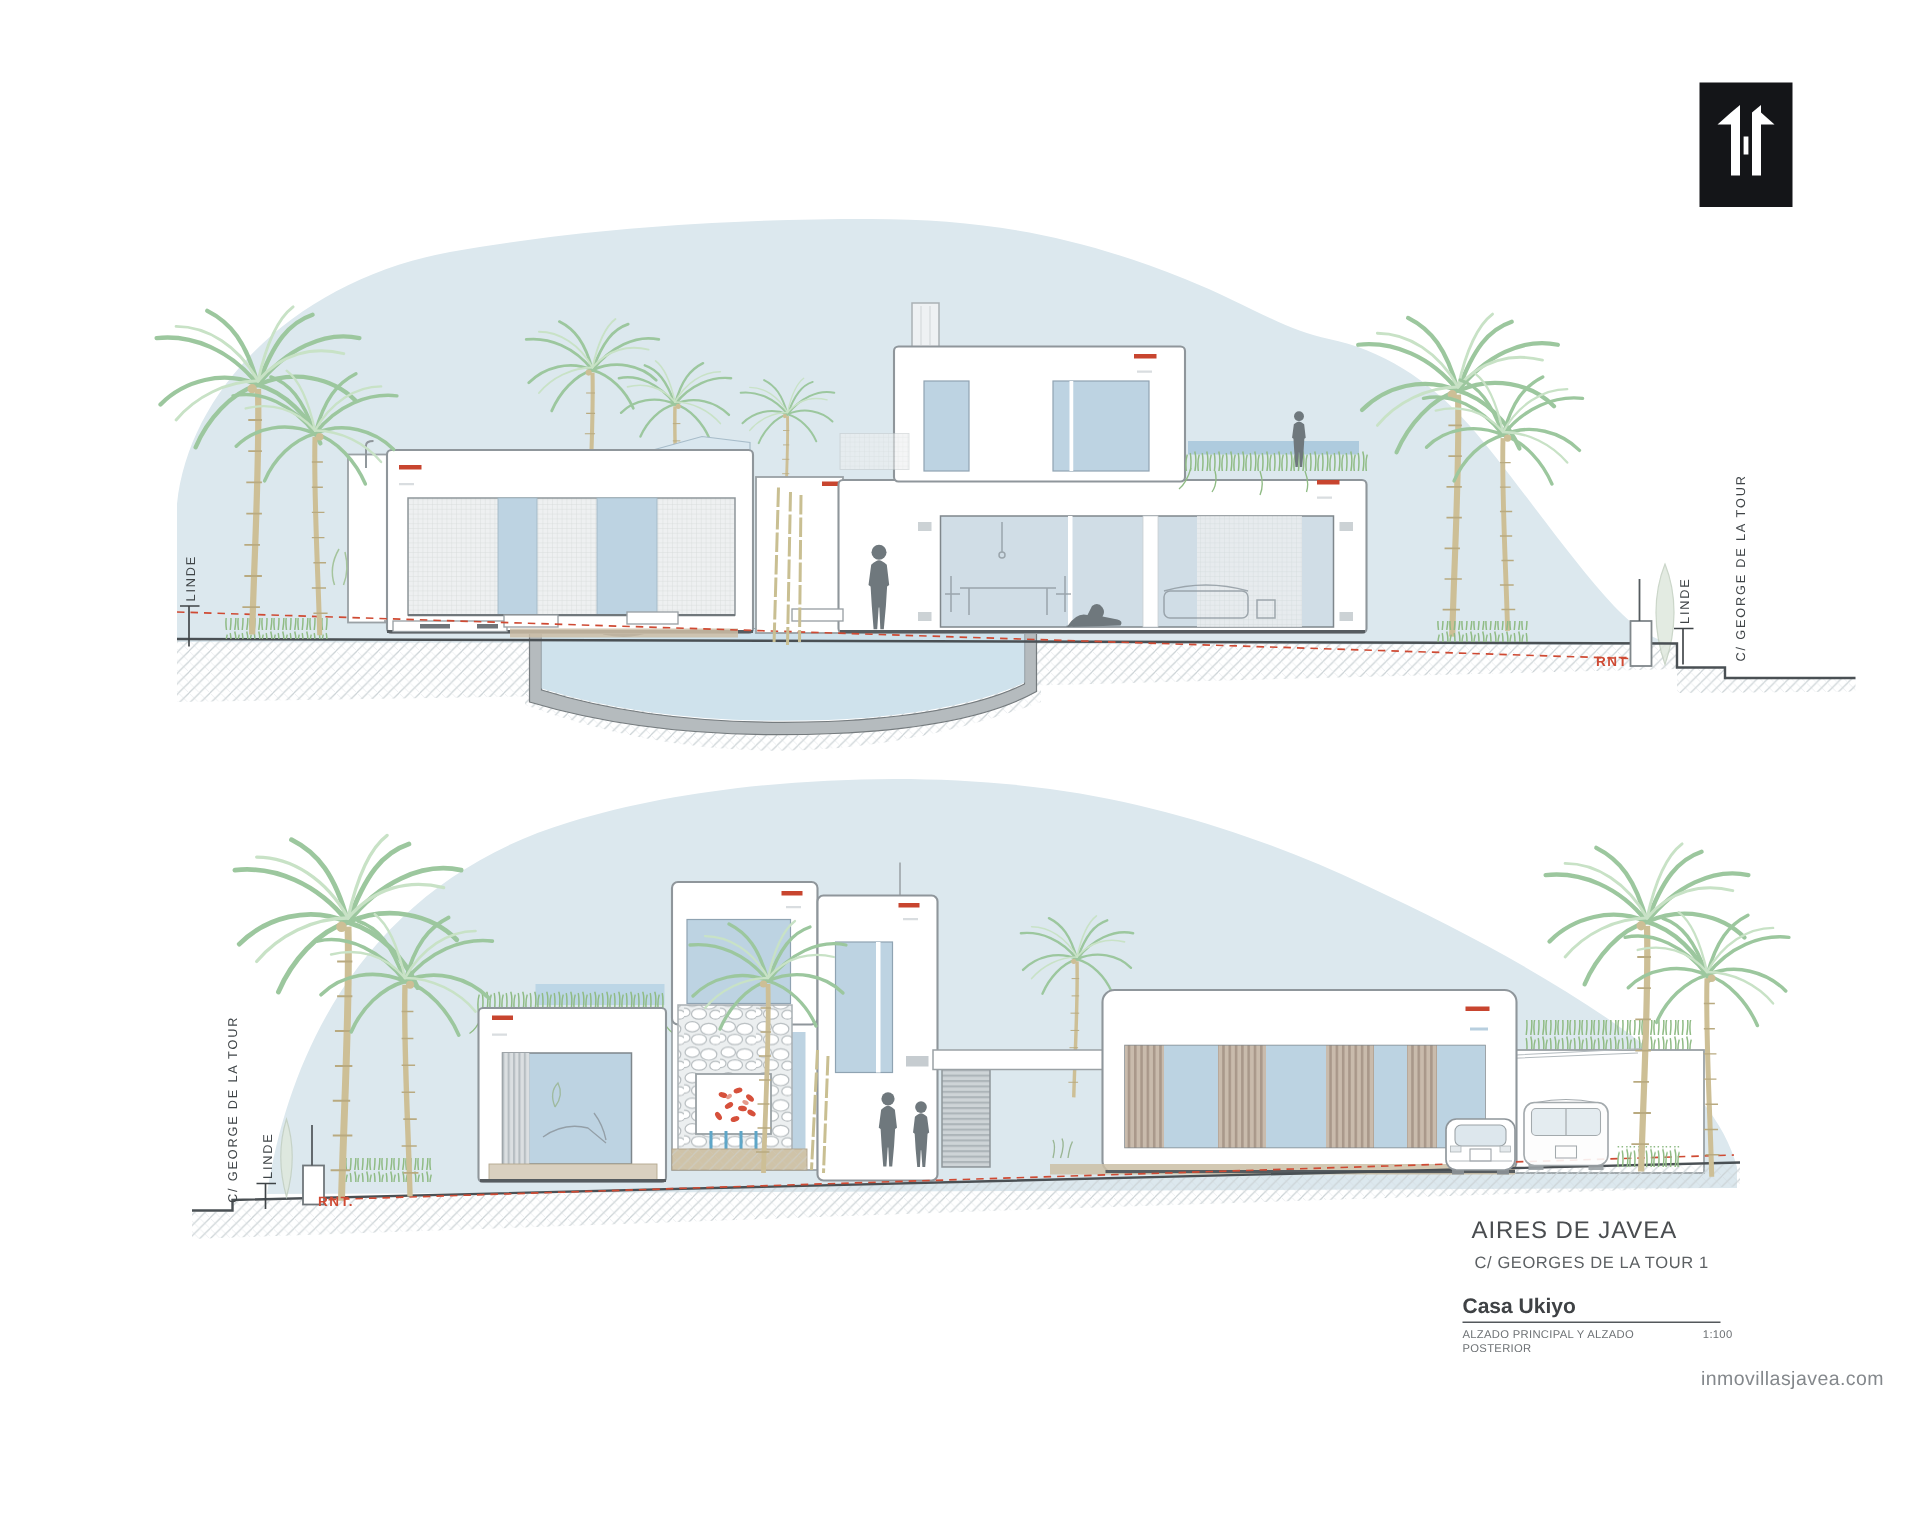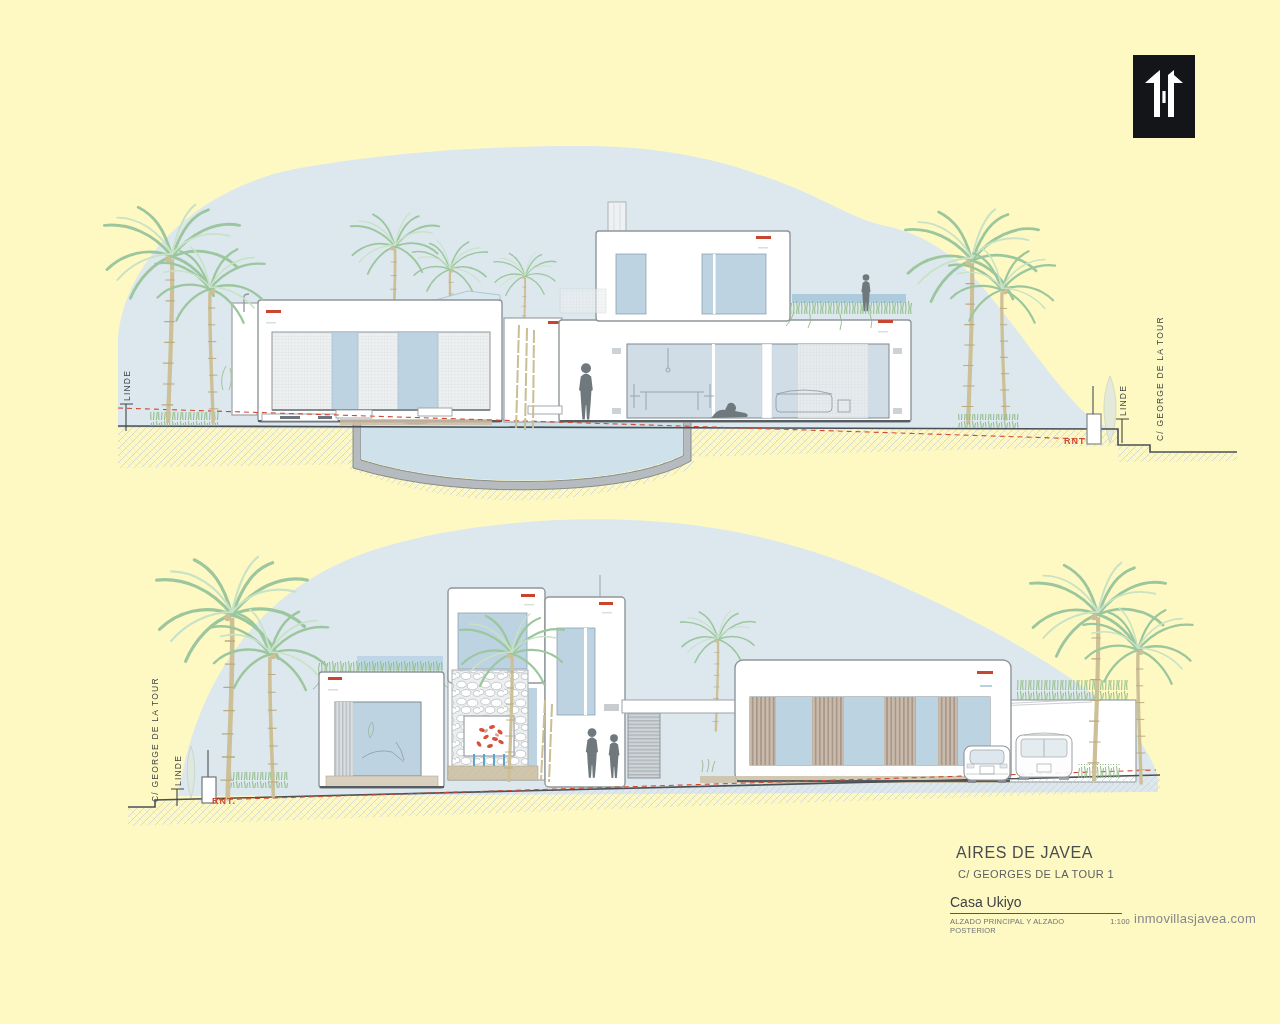--- a/index.html
+++ b/index.html
@@ -1,25 +1,25 @@
 <!DOCTYPE html>
 <html><head>
 <meta charset="utf-8">
 <style>
   html,body{margin:0;padding:0;background:#e9e9e9;}
-  .sheet{position:relative;width:1280px;height:1024px;background:#fef9c3;overflow:hidden;
+  .sheet{position:relative;width:1280px;height:1024px;background:#ffffff;overflow:hidden;
          font-family:"Liberation Sans", sans-serif;}
   .drawing{position:absolute;left:0;top:0;width:1280px;height:1024px;}
   .logo{position:absolute;left:1133px;top:55px;width:62px;height:83px;background:#141518;
         display:flex;align-items:center;justify-content:center;}
-  .titleblock{position:absolute;left:950px;top:812px;width:210px;color:#45484b;margin-top:32px;}
+  .titleblock{position:absolute;left:975px;top:812px;width:210px;color:#45484b;}
   .tb-development{font-size:16px;letter-spacing:.6px;color:#4a4d50;margin-left:6px;}
   .tb-address{font-size:11px;letter-spacing:.4px;color:#5c6063;margin-left:8px;margin-top:6px;}
   .tb-project{font-size:14px;color:#3f4245;margin-top:14px;width:172px;
-              border-bottom:1.5px solid #54585c;padding-bottom:3px;}
+              border-bottom:1.5px solid #54585c;padding-bottom:3px;font-weight:bold;}
   .tb-sheetrow{font-size:7.5px;color:#6e7275;letter-spacing:.2px;margin-top:3px;width:180px;
                display:flex;}
   .website{position:absolute;left:1134px;top:911px;font-size:13px;color:#84888c;letter-spacing:.3px;}
   svg text.vlabel{font-size:8.5px;letter-spacing:1.2px;fill:#3f4447;}
   svg text.rnt{font-size:9px;letter-spacing:1px;fill:#cf4a33;font-weight:bold;}
 </style>
 </head>
 <body>
 
 <div class="sheet">

